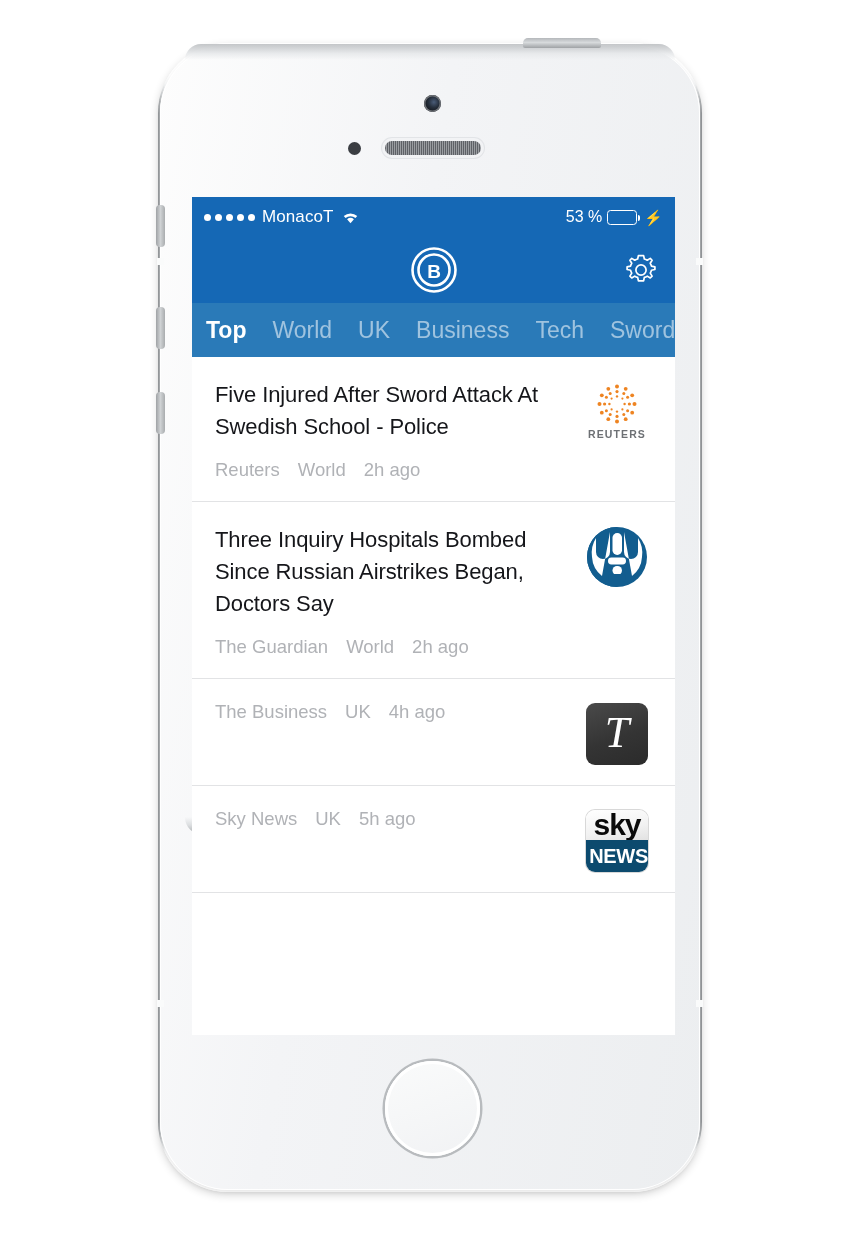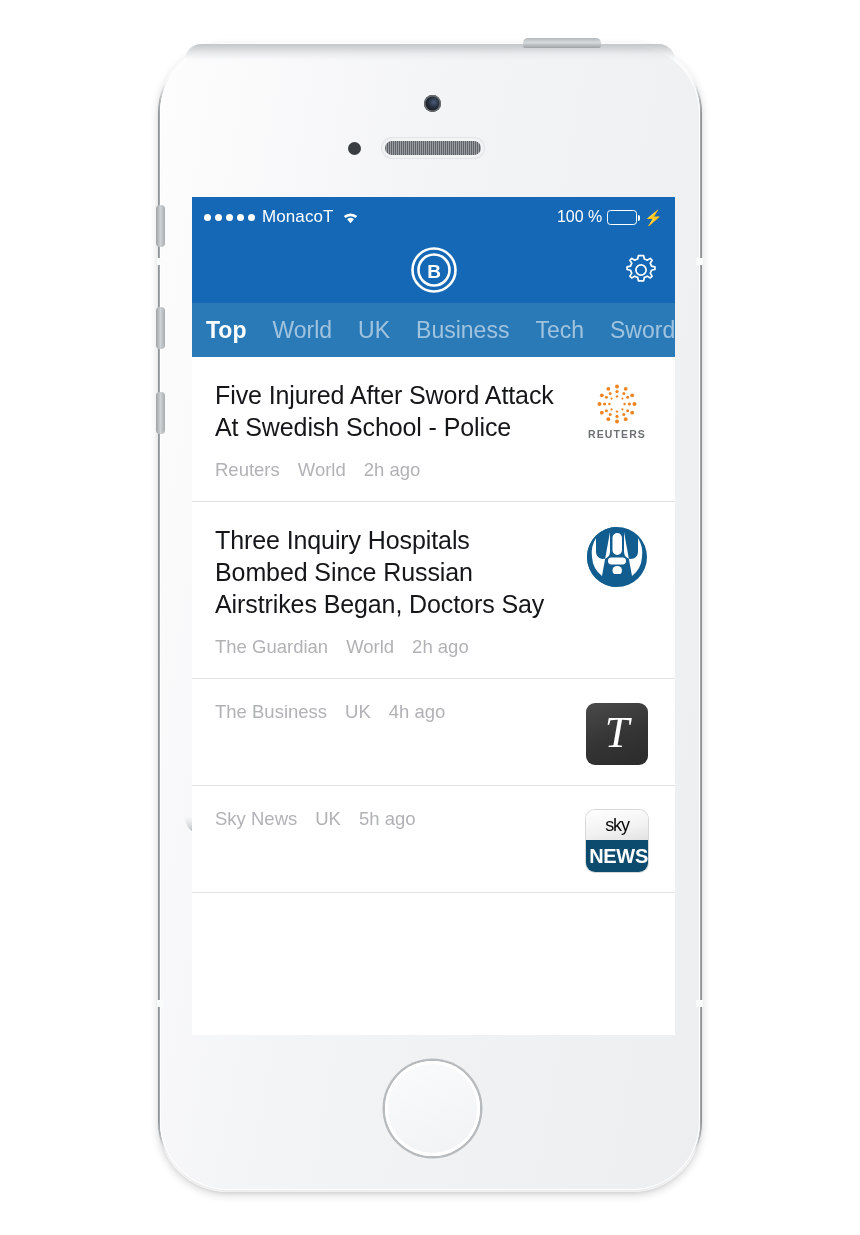--- a/index.html
+++ b/index.html
@@ -271,21 +271,21 @@
     display: flex;
     align-items: flex-start;
     padding: 22px 22px 20px 23px;
     border-bottom: 1px solid #e2e3e5;
     box-sizing: border-box;
     cursor: pointer;
     background: #ffffff;
   }
   .art-main { flex: 1 1 auto; min-width: 0; padding-right: 14px; }
   .art-title {
-    font-size: 25px;
+    font-size: 22px;
     line-height: 32px;
     color: #15161a;
     margin: 0 0 16px 0;
     letter-spacing: -0.1px;
   }
   .art-meta {
     font-size: 18.5px;
     color: #b0b2b6;
     display: flex;
     gap: 18px;
@@ -336,22 +336,22 @@
     overflow: hidden;
     display: flex; flex-direction: column;
     box-shadow: 0 0 0 1px #d8d8d8;
   }
   .logo-sky .sky-top {
     flex: 1 1 48%;
     background: linear-gradient(170deg, #ffffff 0%, #f2f2f2 60%, #e2e2e2 100%);
     display: flex; align-items: center; justify-content: center;
   }
   .logo-sky .sky-top span {
-    font-size: 18px;
-    font-weight: normal;
+    font-size: 30px;
+    font-weight: bold;
     color: #0a0a0a;
     letter-spacing: -1.1px;
     line-height: 1;
   }
   .logo-sky .sky-bottom {
     flex: 1 1 52%;
     background: #0c4a6e;
     display: flex; align-items: center; justify-content: flex-end;
   }
   .logo-sky .sky-bottom span {
@@ -399,21 +399,21 @@
         </span>
         <span class="carrier">MonacoT</span>
         <span>
           <svg class="wifi-icon" viewBox="0 0 20 15">
             <path d="M10 13.6 L6.4 9.3 A5.6 5.6 0 0 1 13.6 9.3 Z" fill="#ffffff"></path>
             <path d="M2.9 6.0 A10.6 10.6 0 0 1 17.1 6.0 L15.2 8.0 A8 8 0 0 0 4.8 8.0 Z" fill="#ffffff"></path>
           </svg>
         </span>
       </div>
       <div class="sb-right">
-        <span class="batt-pct">100 %</span>
+        <span class="batt-pct">53 %</span>
         <span class="battery">
           <span class="fill"></span>
         </span>
         <span class="bolt">⚡</span>
       </div>
     </div>
 
     <div class="nav-bar">
       <span>
         <svg class="brand-logo" viewBox="0 0 48 48">

